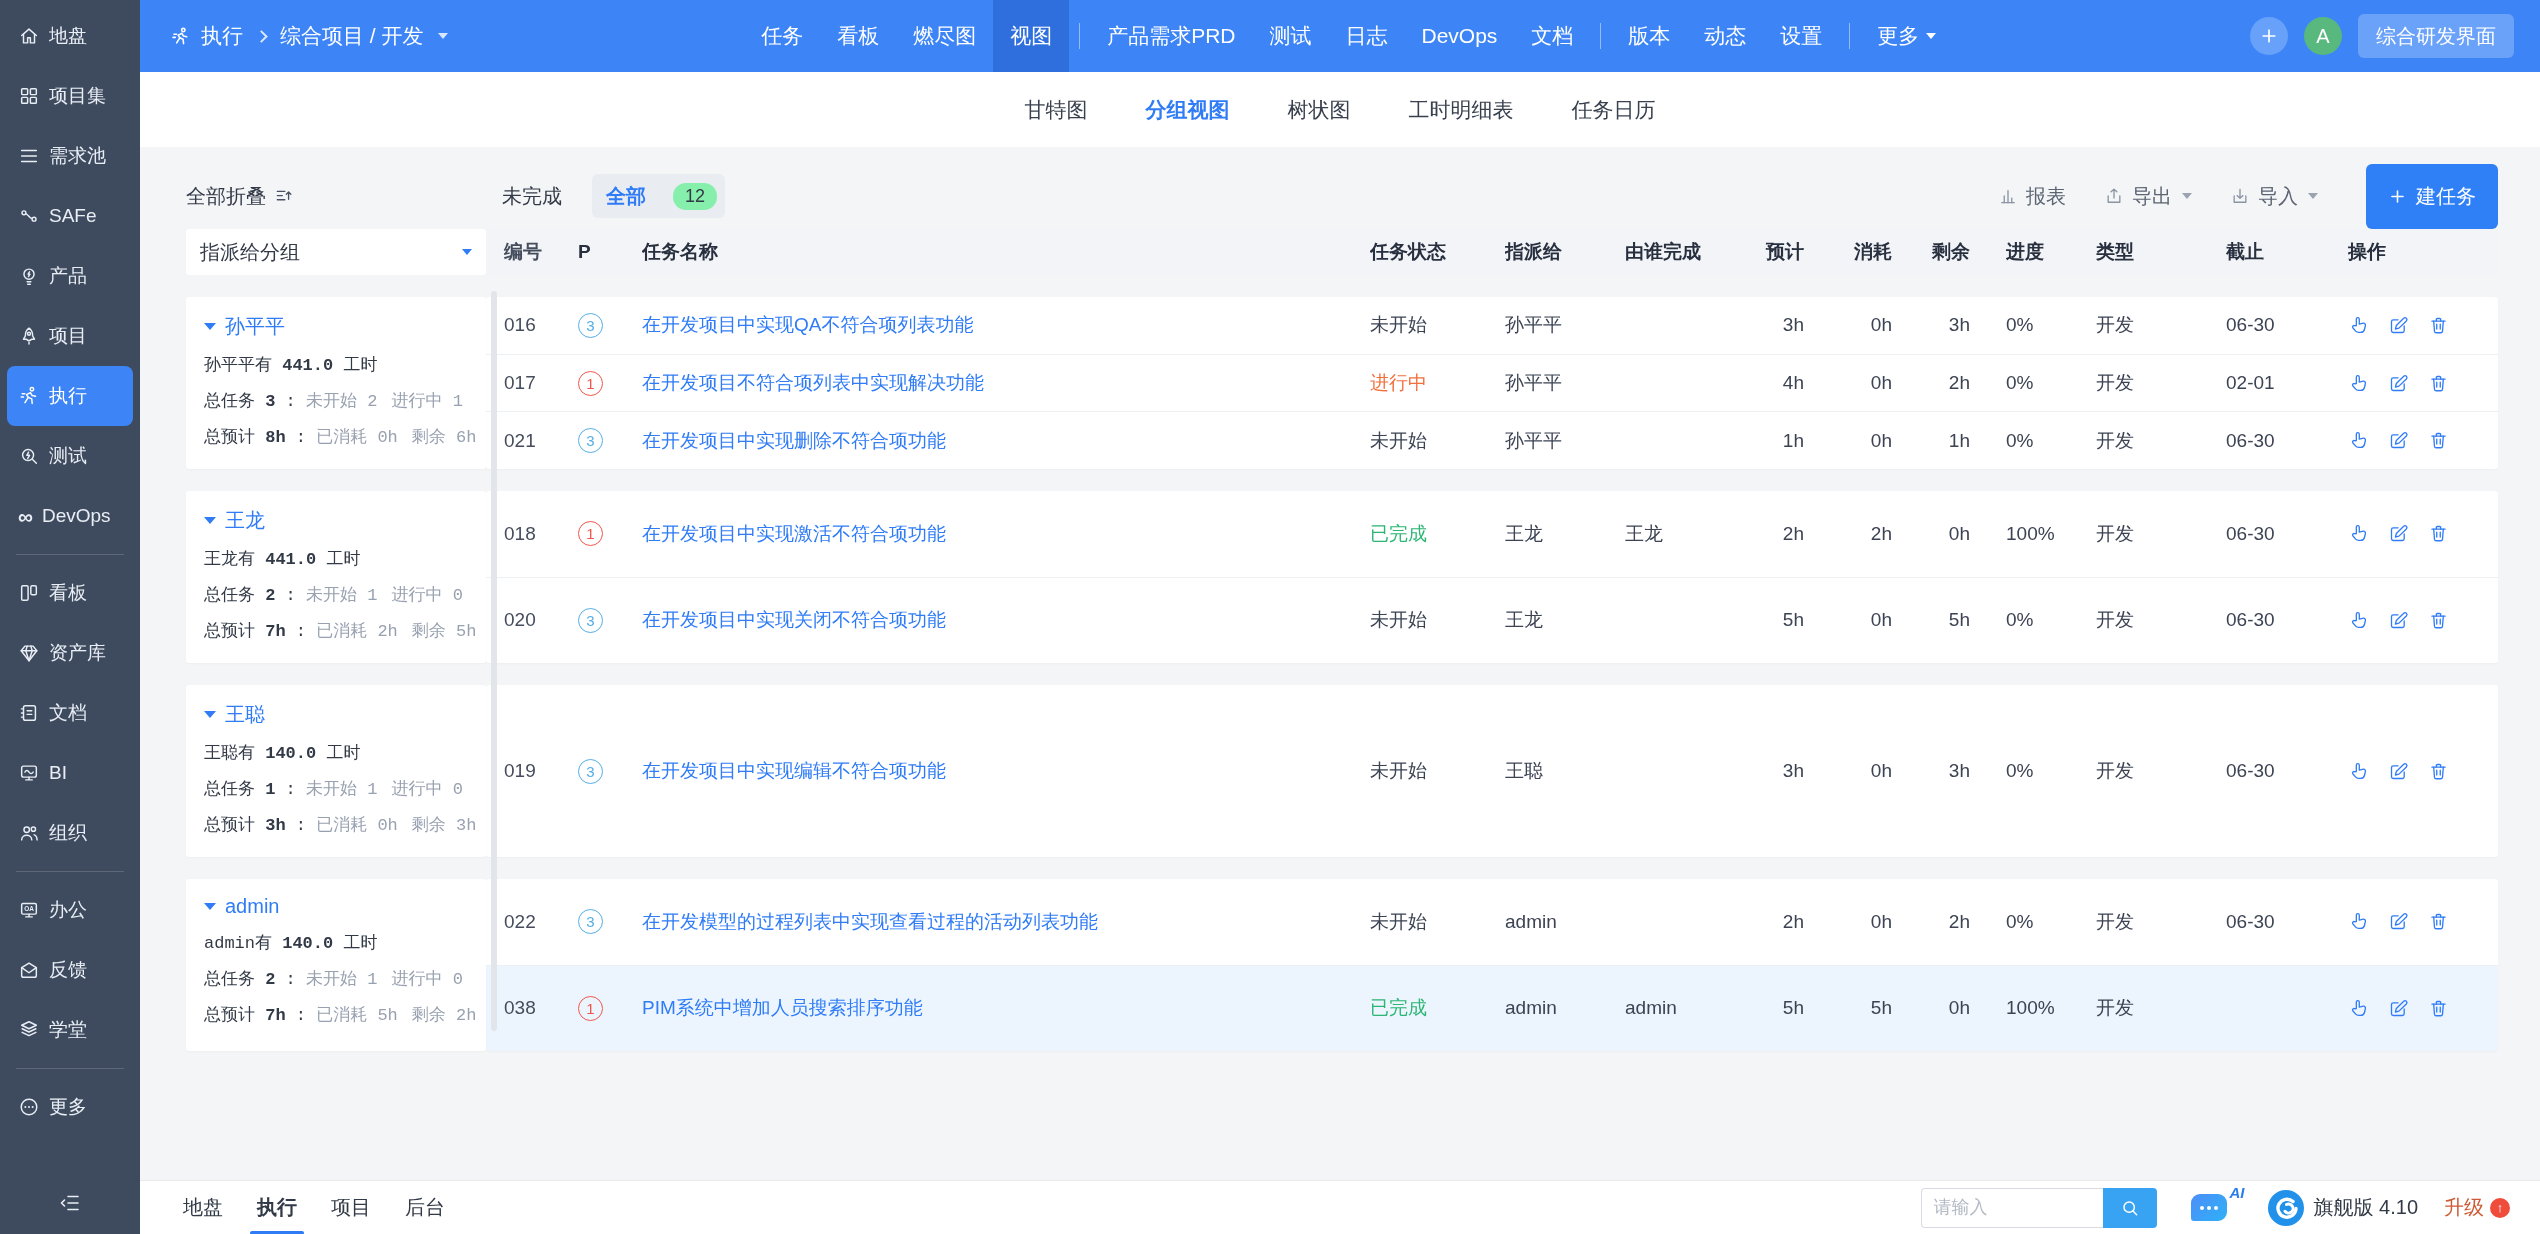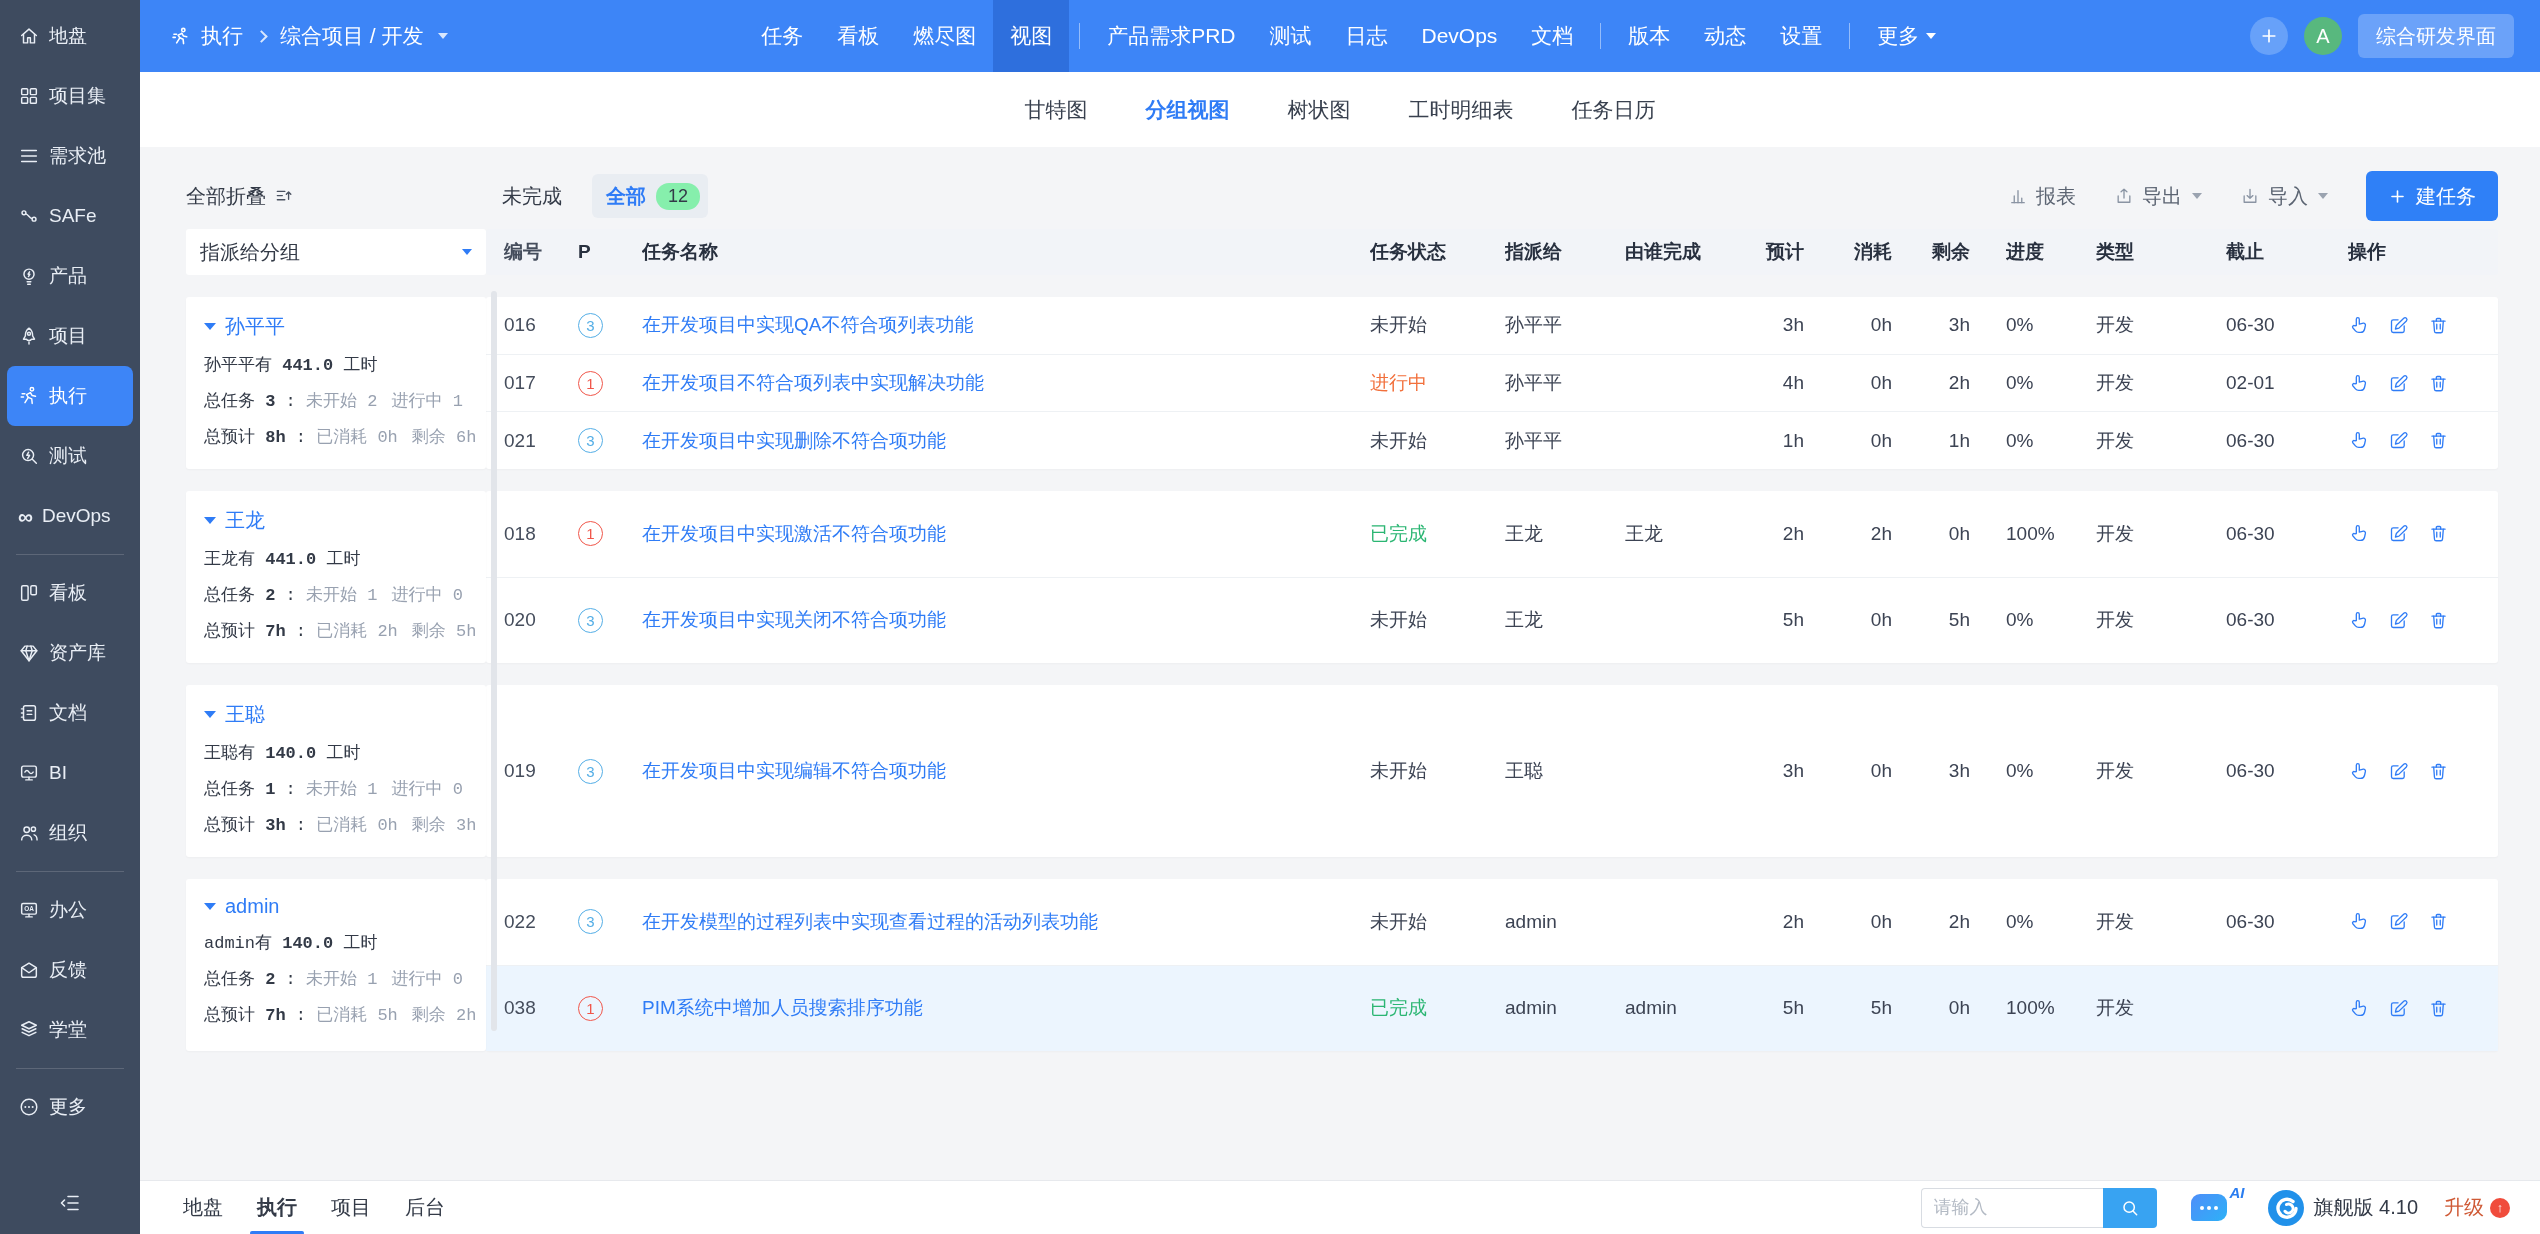--- a/index.html
+++ b/index.html
@@ -40,27 +40,27 @@
   .viewtabs { height:75px; background:#fff; display:flex; align-items:center; justify-content:center; gap:58px; font-size:21px; color:#39414f; flex-shrink:0; }
   .vt { cursor:pointer; white-space:nowrap; }
   .vt.active { color:#2f7cf6; font-weight:bold; }
 
   
   .content { flex:1; padding:16px 42px 0 46px; display:flex; flex-direction:column; min-height:0; }
   .toolbar { height:66px; display:flex; align-items:center; }
   .fold-all { width:300px; flex-shrink:0; display:flex; align-items:center; gap:8px; font-size:20px; color:#333a47; cursor:pointer; }
   .filters { display:flex; align-items:center; margin-left:16px; }
   .f-plain { font-size:20px; color:#333a47; margin-right:30px; cursor:pointer; }
-  .chip-group { background:#e9edf2; border-radius:6px; height:44px; display:flex; align-items:center; padding:0 8px 0 14px; cursor:pointer; }
+  .chip-group { background:#e9edf2; border-radius:6px; height:44px; display:flex; align-items:center; padding:0 8px 0 14px; cursor:pointer;gap:17px; }
   .chip-label { color:#2f7cf6; font-weight:bold; font-size:20px; margin-right:10px; }
   .chip-count { background:#86efac; border-radius:13px; padding:3px 12px; font-size:18px; color:#333a47; }
   .tool-spacer { flex:1; }
   .tool-btn { display:flex; align-items:center; gap:8px; color:#5b6472; font-size:20px; margin-left:38px; cursor:pointer; white-space:nowrap; }
   .tool-btn .caret { color:#9aa3b0; margin-left:2px; }
-  .create-btn { margin-left:38px; height:50px; padding:0 22px; background:#2f80f7; border-radius:6px; color:#fff; font-size:20px; display:flex; align-items:center; gap:9px; cursor:pointer; white-space:nowrap; }
+  .create-btn { margin-left:48px; height:65px; padding:0 22px; background:#2f80f7; border-radius:6px; color:#fff; font-size:20px; display:flex; align-items:center; gap:9px; cursor:pointer; white-space:nowrap; }
 
   .body-row { display:flex; gap:0; align-items:flex-start; flex:1; min-height:0; }
 
   
   .left-panel { width:300px; flex-shrink:0; position:relative; }
   .left-panel::after { content:""; position:absolute; right:-11px; top:62px; width:6px; height:740px; background:#e2e5ea; border-radius:3px; }
   .group-select { height:46px; background:#fff; border-radius:3px; display:flex; align-items:center; justify-content:space-between; padding:0 14px; font-size:20px; color:#333a47; cursor:pointer; }
   .group-select .caret { color:#2f7cf6; }
   .gcard { background:#fff; border-radius:3px; height:172px; margin-top:22px; padding:16px 18px; box-shadow:0 1px 2px rgba(0,0,0,.03); }
   .gcard:first-of-type { margin-top:18px; }

